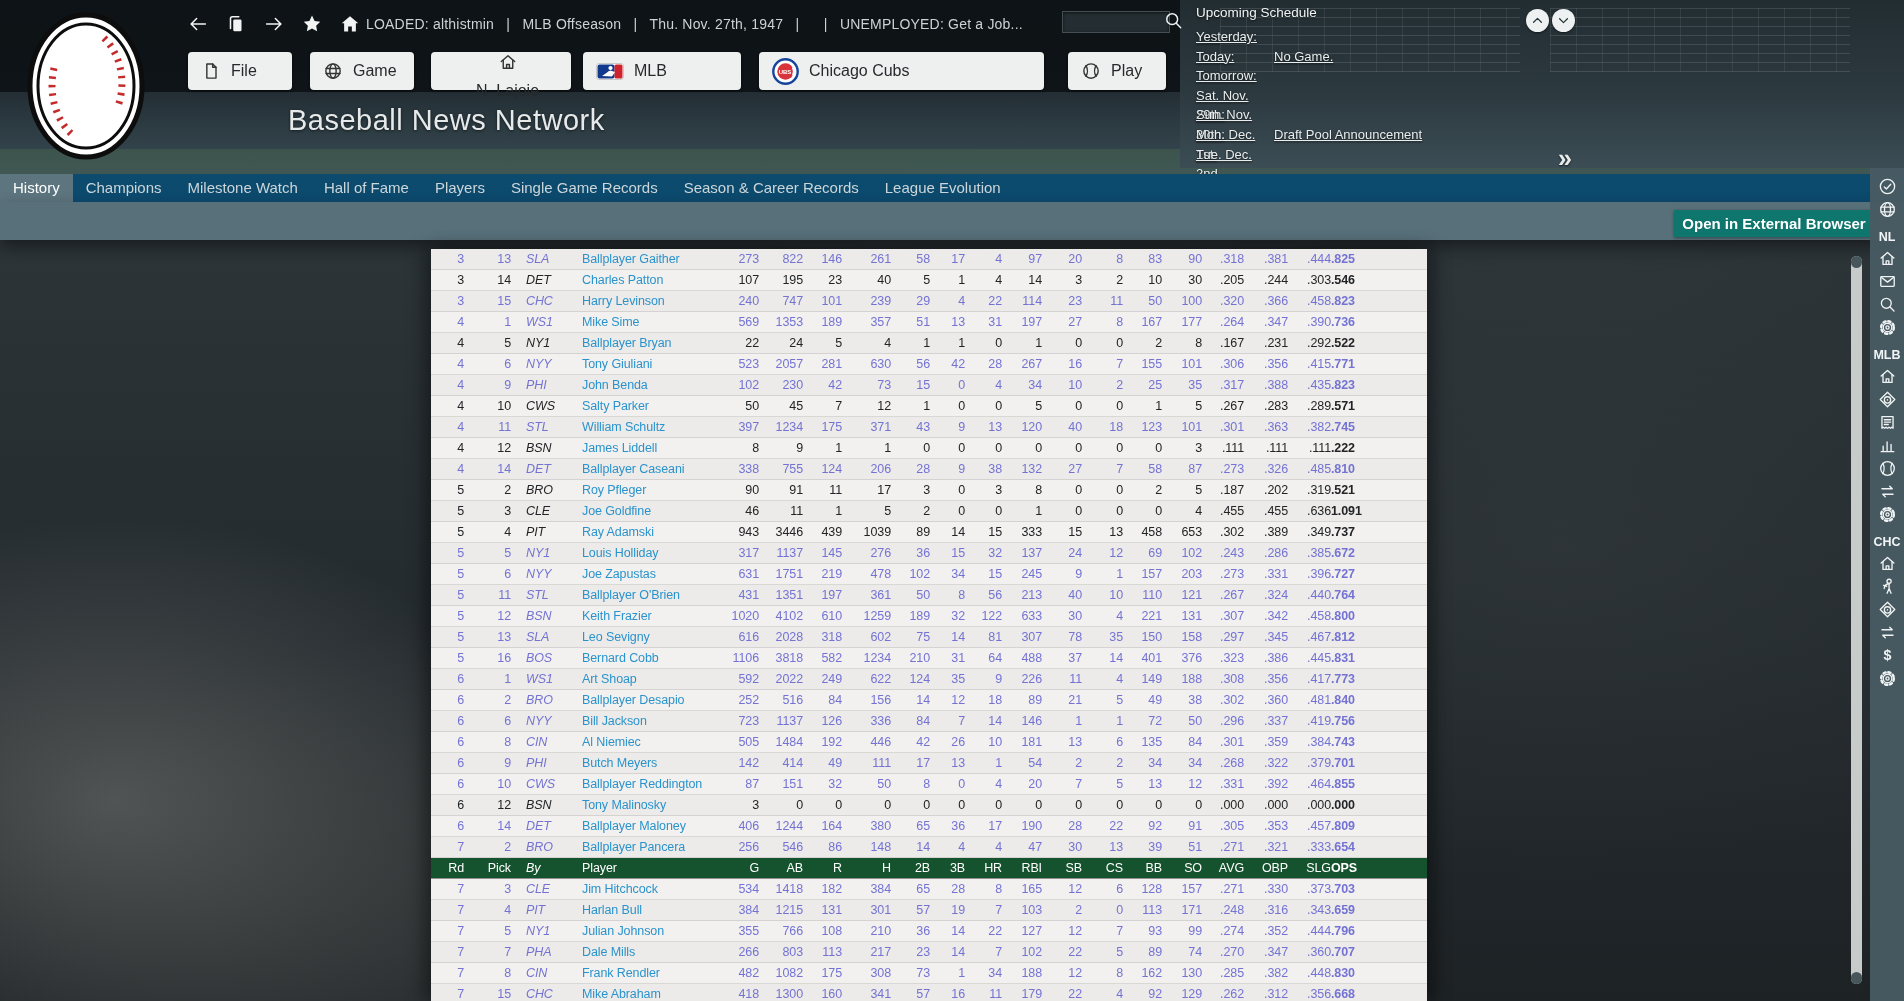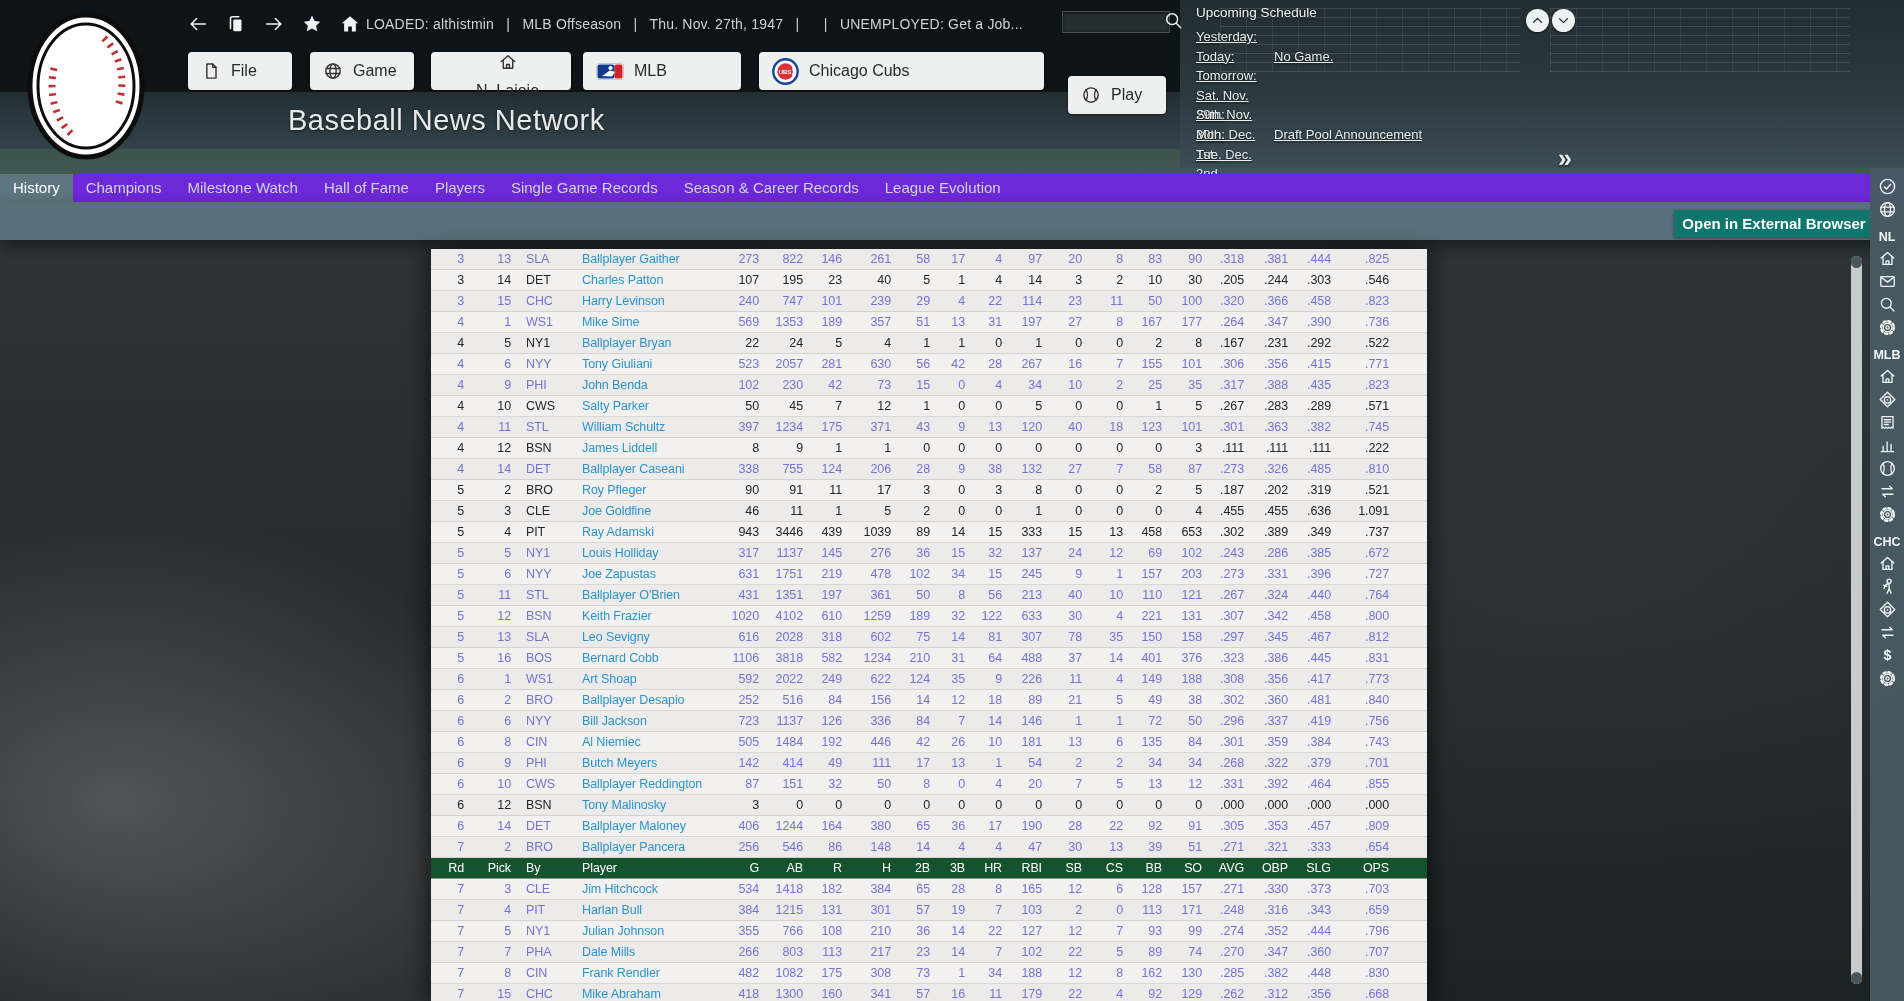--- a/index.html
+++ b/index.html
@@ -51,44 +51,44 @@
     text-shadow:0 1px 3px rgba(0,0,0,.55);}
 
   
   .mbtn{position:absolute;top:52px;height:38px;background:#eef0ef;border-radius:4px;
     box-shadow:0 1px 3px rgba(0,0,0,.55);display:flex;align-items:center;gap:10px;padding:0 0 0 13px;
     box-sizing:border-box;color:#262a2c;font-size:16px;cursor:pointer;}
   .mbtn .blabel{white-space:nowrap;}
   .mbtn .micon{display:flex;align-items:center;justify-content:center;color:#333;}
 
   
-  .tabbar{position:absolute;left:0;top:174px;width:1904px;height:28px;background:#6d28d9;display:flex;}
+  .tabbar{position:absolute;left:0;top:174px;width:1904px;height:28px;background:#0c4a6e;display:flex;}
   .tab{height:28px;line-height:28px;padding:0 13px;font-size:15px;color:#ccd6d9;cursor:pointer;white-space:nowrap;}
   .tab.active{background:#5d757f;color:#fff;}
   .teal-band{position:absolute;left:0;top:202px;width:1904px;height:38px;background:#58707a;
     box-shadow:0 7px 16px rgba(0,0,0,.45);}
   .ext-btn{position:absolute;left:1674px;top:210px;width:200px;height:27px;background:#0f766e;color:#fff;
     font-size:15px;font-weight:bold;display:flex;align-items:center;justify-content:center;cursor:pointer;
     box-shadow:0 1px 3px rgba(0,0,0,.4);}
 
   
   .dtable{position:absolute;left:431px;top:249px;width:996px;height:752px;background:#efeeec;
     box-shadow:-8px 0 16px rgba(0,0,0,.35), 8px 0 16px rgba(0,0,0,.35);overflow:hidden;box-sizing:border-box;}
   .trow{display:grid;height:21px;line-height:21px;font-size:12.5px;letter-spacing:-.1px;
     grid-template-columns:40px 46px 60px 120px 62px 44px 39px 49px 39px 35px 37px 40px 40px 41px 39px 40px 42px 44px 43px 96px;
     border-bottom:1px solid rgba(150,150,146,.28);box-sizing:border-box;}
   .trow.r-a{background:#ecebe9;}
   .trow.r-b{background:#f2f1ef;}
   .trow .cell{overflow:visible;white-space:nowrap;}
   .trow .num{text-align:right;}
   .trow .c-rd{text-align:right;padding-right:7px;}
   .trow .c-pick{text-align:right;padding-right:6px;}
-  .trow .c-by{padding-left:9px;}
+  .trow .c-by{padding-left:9px;font-style:italic;}
   .trow .c-player{padding-left:5px;}
-  .trow .c-ops{padding-right:38px;text-align:right;}
+  .trow .c-ops{padding-right:23px;text-align:left;font-weight:bold;}
   .trow.rc-purple{color:#7473d4;}
   .trow.rc-black{color:#232427;}
   .trow .plink{color:#2b93cc;cursor:pointer;}
   .trow.thead{background:#14532d;color:#fff;border-bottom:1px solid #8f8f8f;}
   .trow.thead .cell{cursor:pointer;}
 
   
   .sidestrip{position:absolute;left:1870px;top:168px;width:34px;height:833px;background:rgba(72,91,98,.96);
     display:flex;flex-direction:column;align-items:center;padding-top:7px;box-sizing:border-box;}
   .sidestrip .sicon{width:23px;height:23px;display:flex;align-items:center;justify-content:center;
@@ -251,21 +251,21 @@
         <span class="micon">
           <svg width="27" height="27" viewBox="0 0 27 27">
             <circle cx="13.5" cy="13.5" r="12.2" fill="#ffffff" stroke="#16459c" stroke-width="2.4"></circle>
             <circle cx="13.5" cy="13.5" r="8.2" fill="#d8323a"></circle>
             <path d="M20.8 9.5a8.2 8.2 0 0 1 0 8" stroke="#ffffff" stroke-width="2.2" fill="none"></path>
             <text x="13" y="16" text-anchor="middle" font-size="6" font-weight="bold" fill="#ffffff" font-family="Liberation Sans, sans-serif">UBS</text>
           </svg>
         </span>
         <span class="blabel">Chicago Cubs</span>
       </div>
-      <div class="mbtn" style="left: 1068px; width: 98px; margin-top: 24px;">
+      <div class="mbtn" style="left: 1068px; width: 98px;">
         <span class="micon">
           <svg width="20" height="20" viewBox="0 0 24 24" fill="none" stroke="currentColor" stroke-width="1.7" stroke-linecap="round" stroke-linejoin="round">
             <circle cx="12" cy="12" r="8.6"></circle>
             <path d="M6 5.6c2.2 3.6 2.2 9.2 0 12.8M18 5.6c-2.2 3.6-2.2 9.2 0 12.8"></path>
           </svg>
         </span>
         <span class="blabel">Play</span>
       </div>
     </div>
 

